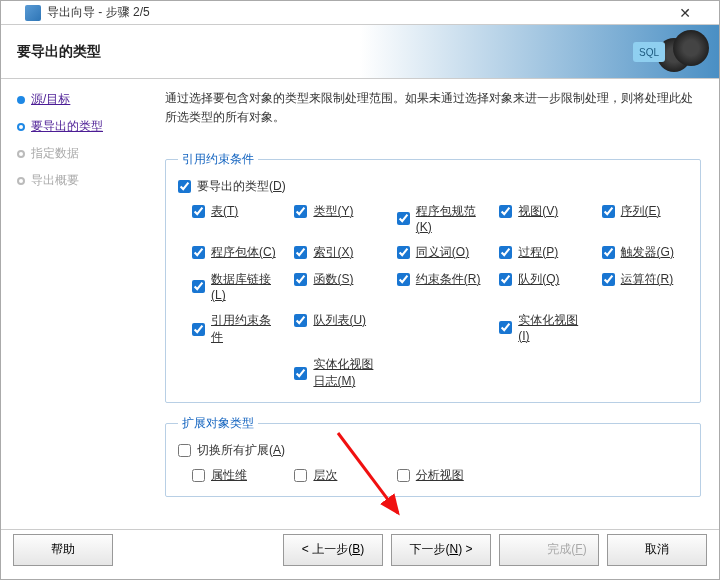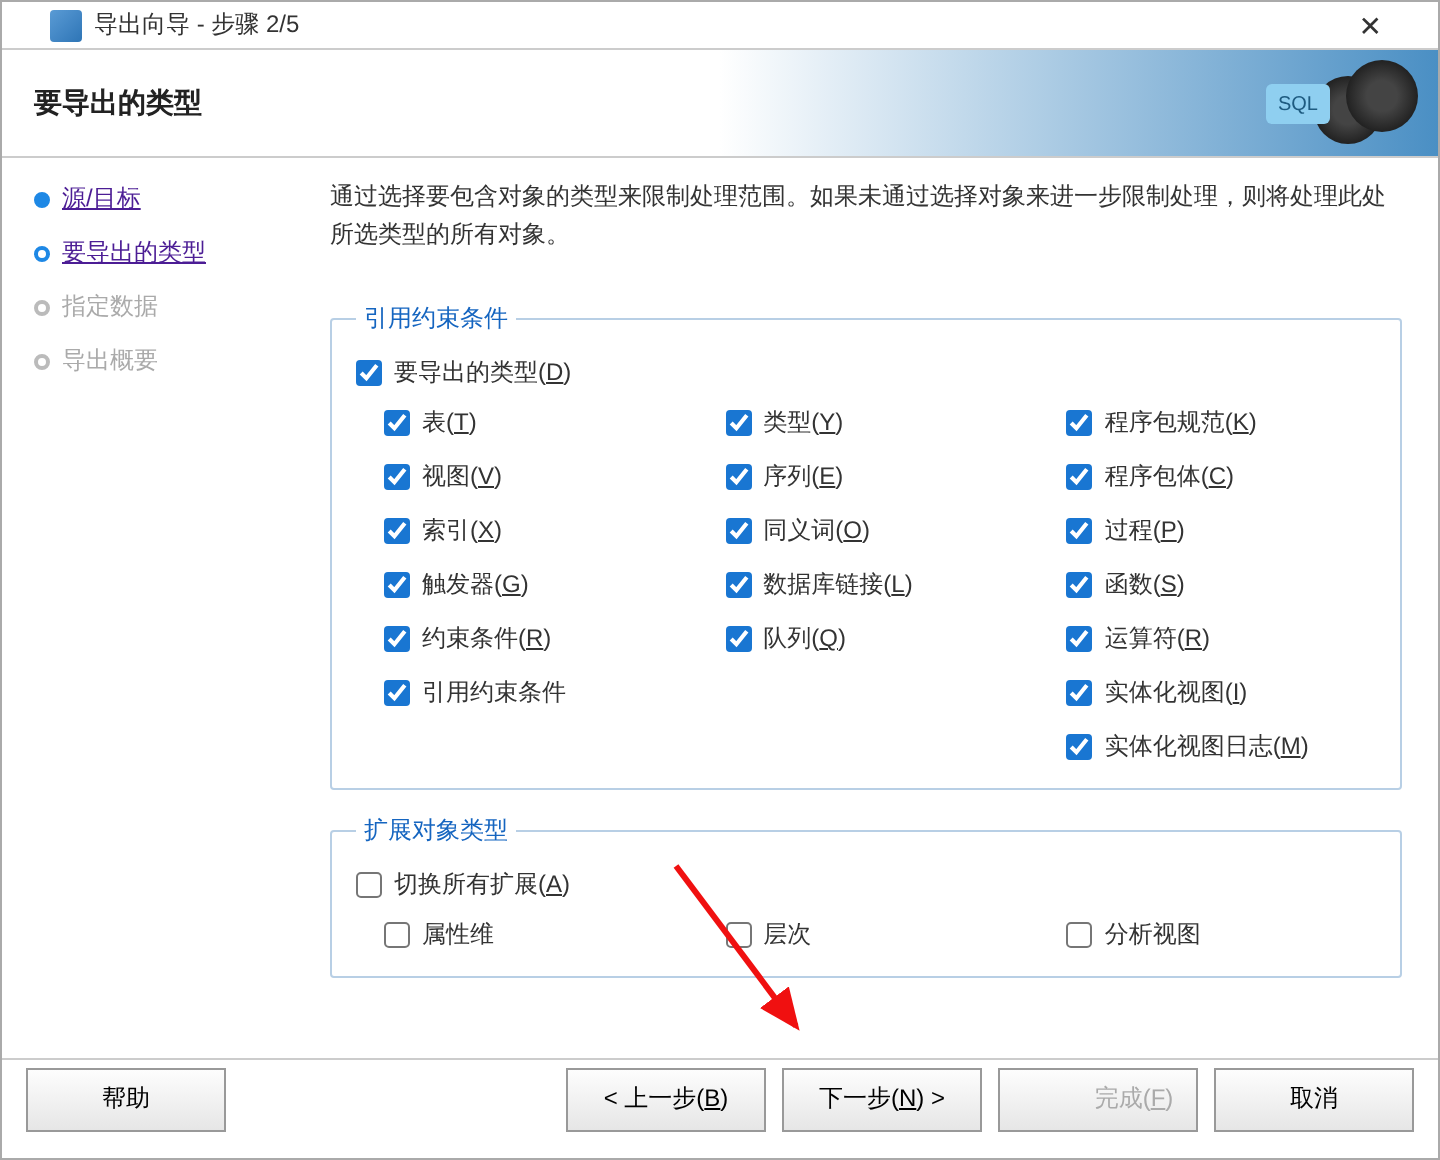--- a/index.html
+++ b/index.html
@@ -20,21 +20,21 @@
     .step-dot { width: 8px; height: 8px; border-radius: 50%; border: 2px solid #1e88e5; background: #fff; flex-shrink: 0; }
     .step.completed .step-dot { background: #1e88e5; }
     .step.disabled .step-dot { border-color: #bbb; }
     .step-label { color: #4c1d95; text-decoration: underline; cursor: pointer; }
     .step.disabled .step-label { color: #aaa; text-decoration: none; cursor: default; }
     .main { flex: 1; padding: 10px 18px 10px 4px; overflow: auto; }
     .desc { margin-bottom: 24px; line-height: 1.6; }
     fieldset { border: 1px solid #b8cfe5; border-radius: 2px; margin-bottom: 12px; padding: 10px 12px 12px; }
     legend { color: #1565c0; padding: 0 4px; }
     .toggle-all { margin-bottom: 8px; }
-    .grid { display: grid; grid-template-columns: repeat(3, 1fr); gap: 10px 16px; margin-left: 14px; }
+    .grid { display: grid; grid-template-columns: repeat(5, 1fr); gap: 10px 16px; margin-left: 14px; text-decoration: underline; }
     label.cb { display: flex; align-items: center; gap: 6px; cursor: pointer; }
     label.cb input[type=checkbox] { accent-color: #1976d2; }
     .mnemonic { text-decoration: underline; }
     .footer { height: 40px; border-top: 1px solid #ccc; display: flex; align-items: center; padding: 0 12px; gap: 8px; }
     .footer .spacer { flex: 1; }
     .btn { min-width: 100px; height: 32px; border: 1px solid #999; background: linear-gradient(#fdfdfd, #e6e6e6); cursor: pointer; font-size: 12px; font-family: inherit; }
     .btn:disabled { color: #aaa; cursor: default; padding-left: 36px; }
     .btn.primary { font-weight: normal; }
     svg.red-arrow { position: absolute; left: 330px; top: 425px; pointer-events: none; }
   </style>
@@ -172,20 +172,26 @@
           <div>
             <label class="cb">
               <input type="checkbox" checked="" style="">
               <span>运算符(<span class="mnemonic">R</span>)</span>
             </label>
           </div>
           <div>
             <label class="cb">
               <input type="checkbox" checked="" style="">
               <span>引用约束条件</span>
+            </label>
+          </div>
+          <div>
+            <label class="cb">
+              <input type="checkbox" checked="" style="">
+              <span>队列表(<span class="mnemonic">U</span>)</span>
             </label>
           </div>
           <div></div>
           <div>
             <label class="cb">
               <input type="checkbox" checked="" style="">
               <span>实体化视图(<span class="mnemonic">I</span>)</span>
             </label>
           </div>
           <div></div>

